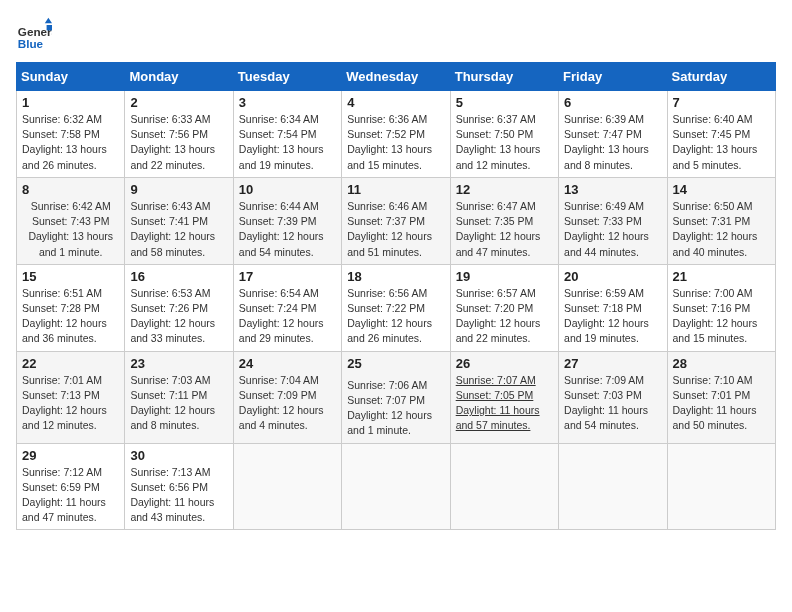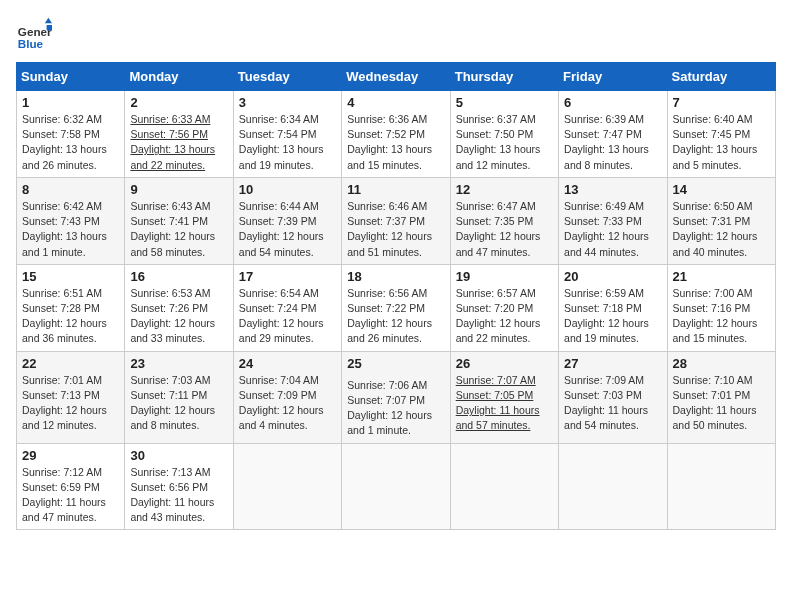--- a/index.html
+++ b/index.html
@@ -111,21 +111,21 @@
   <tbody id="calendar-body">
       <tr>
         <td>
           <span class="day-num">1</span>
           <div class="day-info" style="white-space: pre-line;">Sunrise: 6:32 AM
 Sunset: 7:58 PM
 Daylight: 13 hours and 26 minutes.</div>
         </td>
         <td>
           <span class="day-num">2</span>
-          <div class="day-info" style="white-space: pre-line; text-decoration: underline;">Sunrise: 6:33 AM
+          <div class="day-info" style="white-space: pre-line;">Sunrise: 6:33 AM
 Sunset: 7:56 PM
 Daylight: 13 hours and 22 minutes.</div>
         </td>
         <td>
           <span class="day-num">3</span>
           <div class="day-info" style="white-space: pre-line;">Sunrise: 6:34 AM
 Sunset: 7:54 PM
 Daylight: 13 hours and 19 minutes.</div>
         </td>
         <td>
@@ -149,21 +149,21 @@
         <td>
           <span class="day-num">7</span>
           <div class="day-info" style="white-space: pre-line;">Sunrise: 6:40 AM
 Sunset: 7:45 PM
 Daylight: 13 hours and 5 minutes.</div>
         </td>
       </tr>
       <tr>
         <td>
           <span class="day-num">8</span>
-          <div class="day-info" style="white-space: pre-line;">Sunrise: 6:42 AM
+          <div class="day-info" style="white-space: pre-line; text-align: center;">Sunrise: 6:42 AM
 Sunset: 7:43 PM
 Daylight: 13 hours and 1 minute.</div>
         </td>
         <td>
           <span class="day-num">9</span>
           <div class="day-info" style="white-space: pre-line;">Sunrise: 6:43 AM
 Sunset: 7:41 PM
 Daylight: 12 hours and 58 minutes.</div>
         </td>
         <td>

